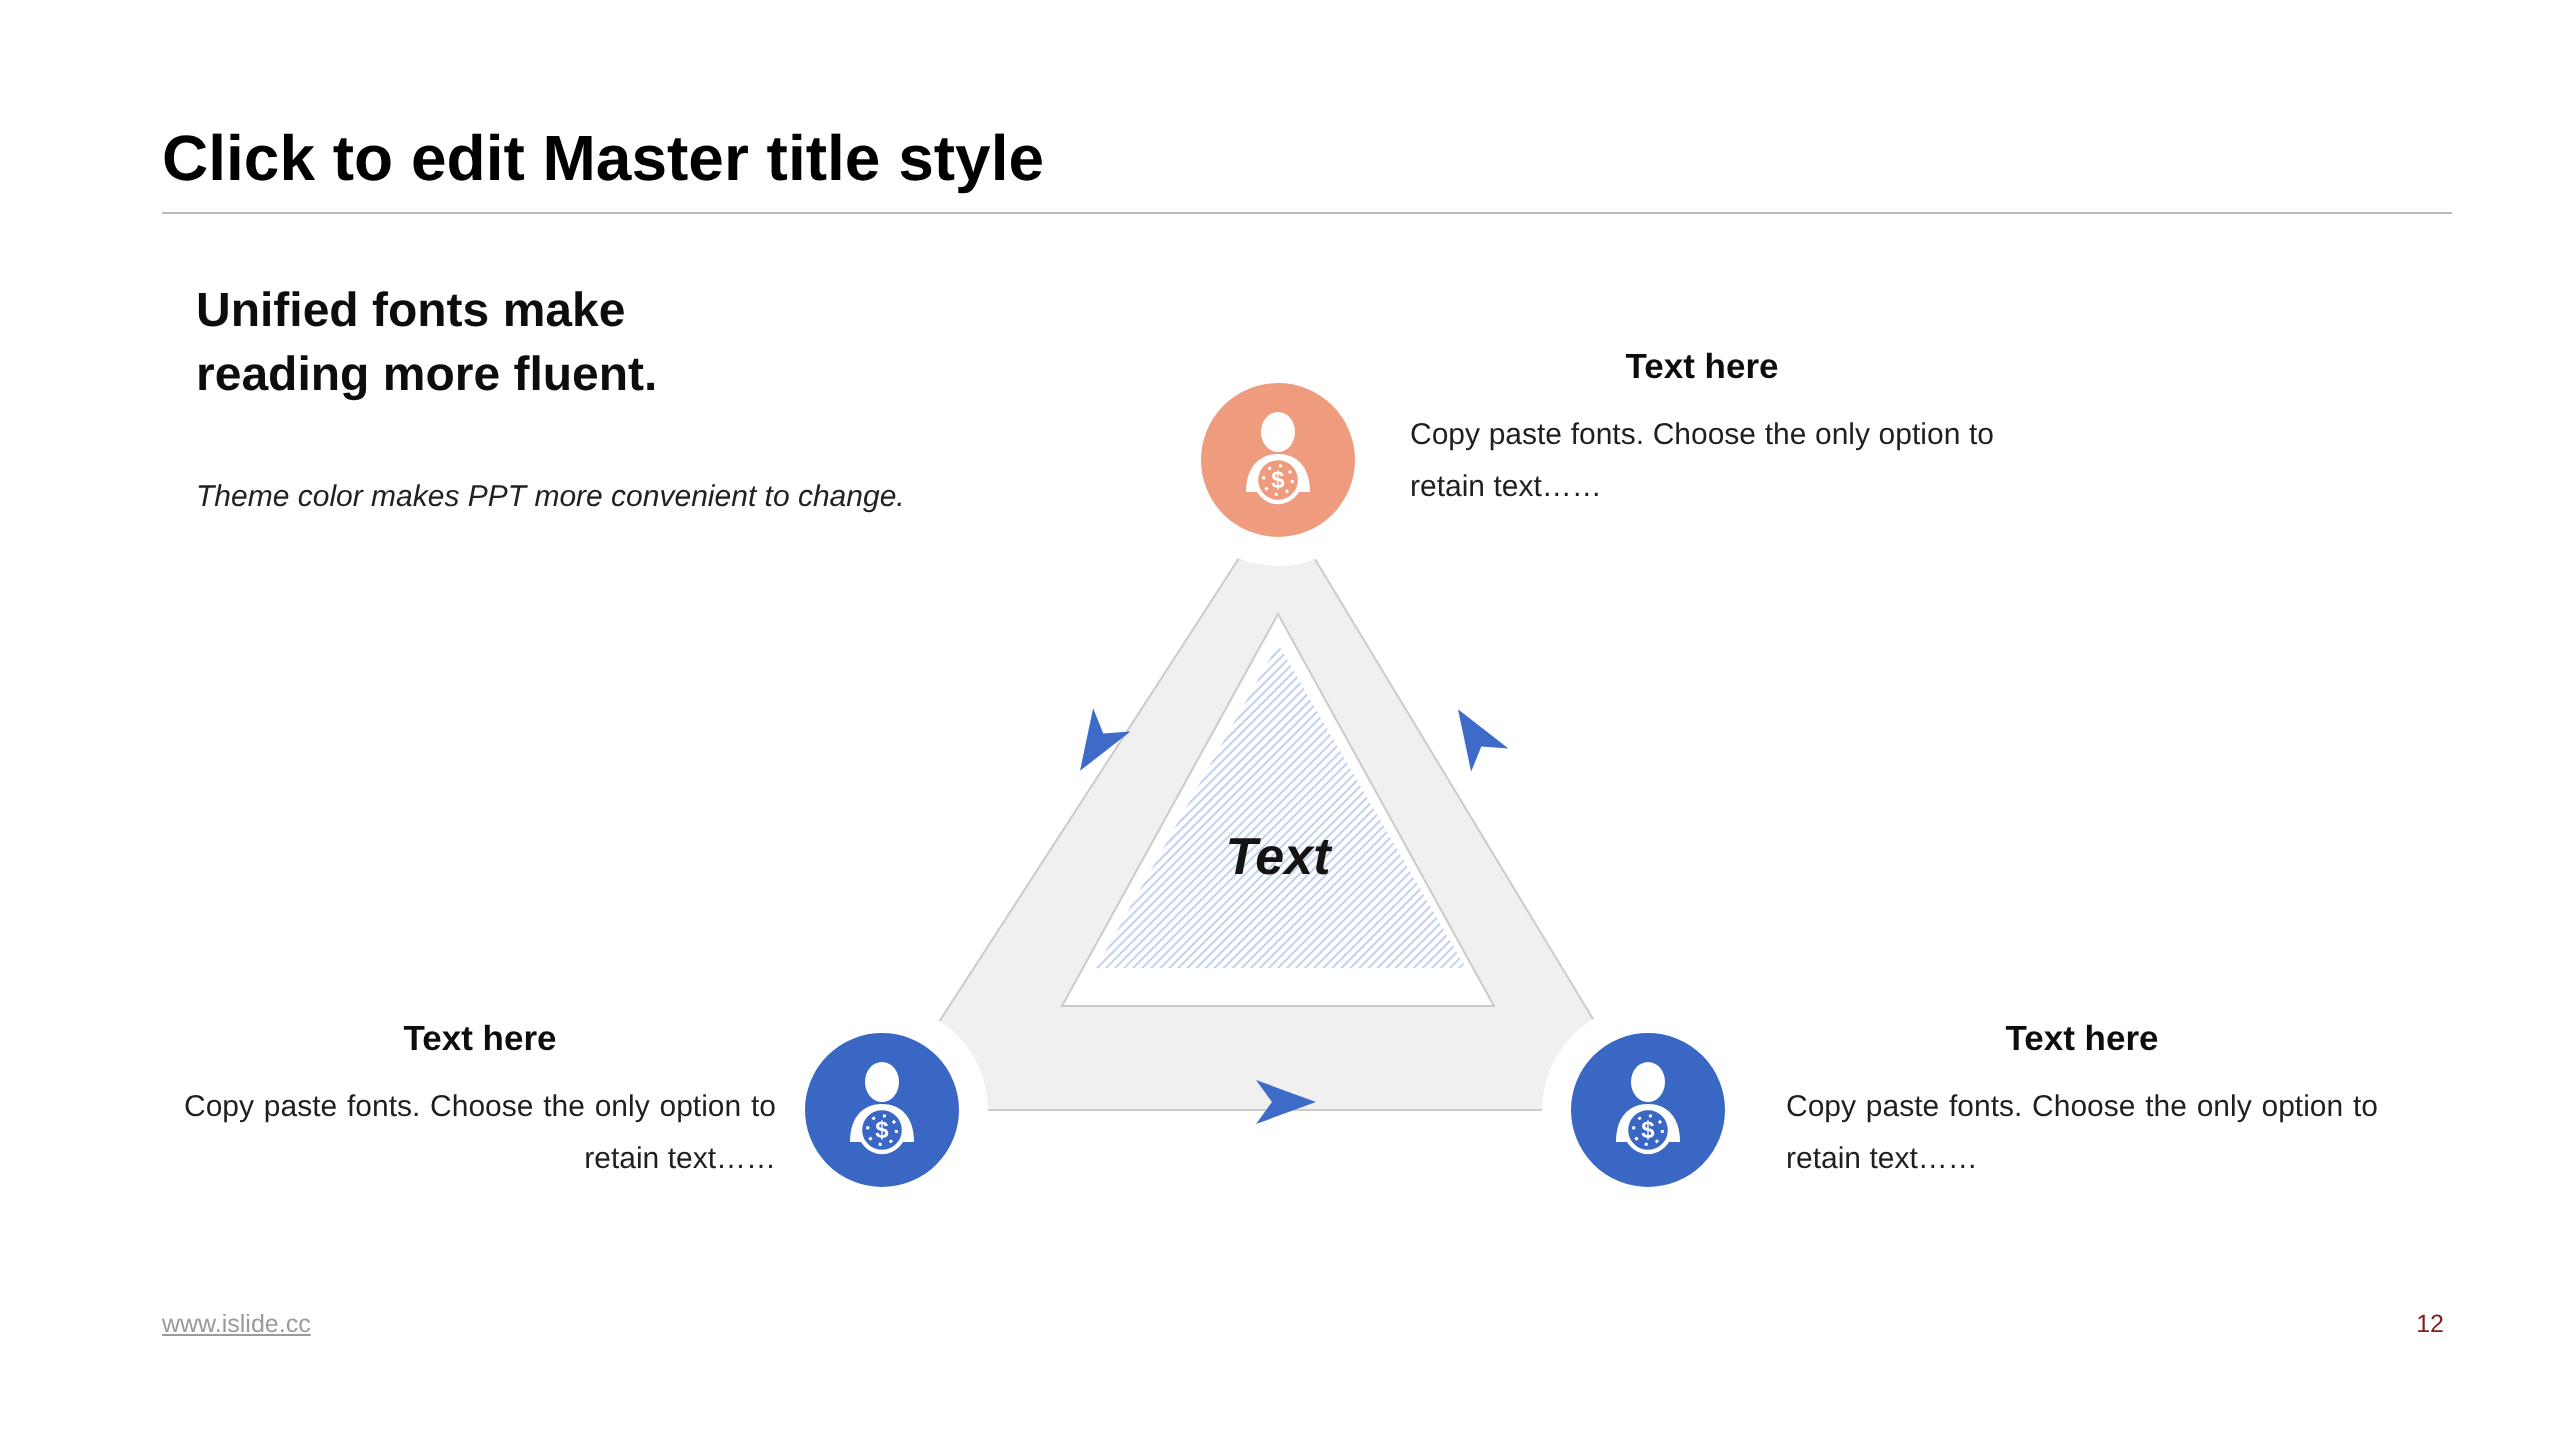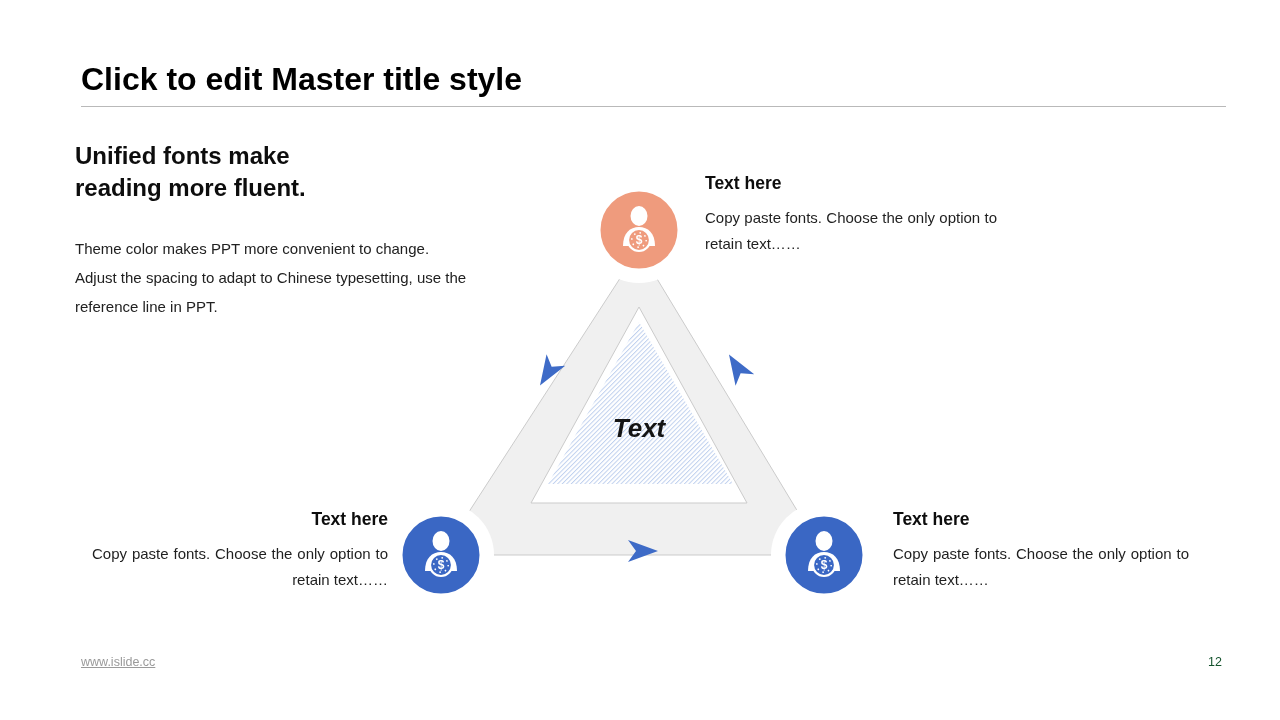--- a/index.html
+++ b/index.html
@@ -8,33 +8,33 @@
     font-family:"Liberation Sans", sans-serif; overflow:hidden; margin:0 auto;padding-left:23px;
   }
   .slide-title {
     position:absolute; left:81px; top:60px; margin:0;
     font-size:32px; line-height:38px; font-weight:bold; color:#000;
   }
   .title-rule {
     position:absolute; left:81px; right:77px; top:106px; height:1px;
     background:#b9b9b9;
   }
-  .intro { position:absolute; left:75px; top:140px; width:450px; }
+  .intro { position:absolute; left:98px; top:140px; width:450px; }
   .intro-heading {
     margin:0 0 30px 0; width:280px;
     font-size:24px; line-height:32px; font-weight:bold; color:#0d0d0d;
   }
   .intro-body p {
     margin:0; width:440px;
-    font-size:15px; line-height:29px; color:#212121;
+    font-size:15px; line-height:29px; color:#212121;font-style:italic;
   }
   .node-text { position:absolute; width:296px; }
   .node-text h3 {
     margin:0 0 11px 0; font-size:17.5px; line-height:22px;
-    font-weight:bold; color:#0d0d0d;
+    font-weight:bold; color:#0d0d0d;text-align:center;
   }
   .node-text p {
     margin:0; font-size:15px; line-height:26px; color:#1f1f1f;
     text-align:justify;
   }
   .node-text.pos-top   { left:705px; top:172px; width:292px; }
   .node-text.pos-bl    { left:92px;  top:508px; text-align:right; }
   .node-text.pos-bl p  { text-align:justify; text-align-last:right; }
   .node-text.pos-br    { left:893px; top:508px; }
   .diagram-svg { position:absolute; left:360px; top:160px; }
@@ -47,36 +47,35 @@
   .coin-glyph {
     font-family:"Liberation Sans", sans-serif; font-size:12px;
     font-weight:bold; fill:#ffffff; text-anchor:middle;
   }
   .footer-url {
     position:absolute; left:81px; top:655px;
     font-size:12.5px; color:#9a9a9a;text-decoration:underline;
   }
   .page-number {
     position:absolute; right:81px; top:655px;
-    font-size:12.5px; color:#14532d;
+    font-size:12.5px; color:#7f1d1d;
   }
 </style>
 </head>
 <body>
 
 <div class="slide">
 
   <h1 class="slide-title">Click to edit Master title style</h1>
   <div class="title-rule"></div>
 
   <div class="intro">
     <h2 class="intro-heading">Unified fonts make reading more fluent.</h2>
     <div class="intro-body">
       <p>Theme color makes PPT more convenient to change.</p>
-      <p>Adjust the spacing to adapt to Chinese typesetting, use the reference line in PPT.</p>
     </div>
   </div>
 
   <svg class="diagram-svg" width="540" height="480" viewBox="360 160 540 480">
     <defs>
       <pattern id="hatch" width="3.2" height="3.2" patternUnits="userSpaceOnUse" patternTransform="rotate(-45)">
         <line x1="0" y1="0.5" x2="3.2" y2="0.5" stroke-width="1" stroke="#BFD0EE"></line>
       </pattern>
     </defs>
 

